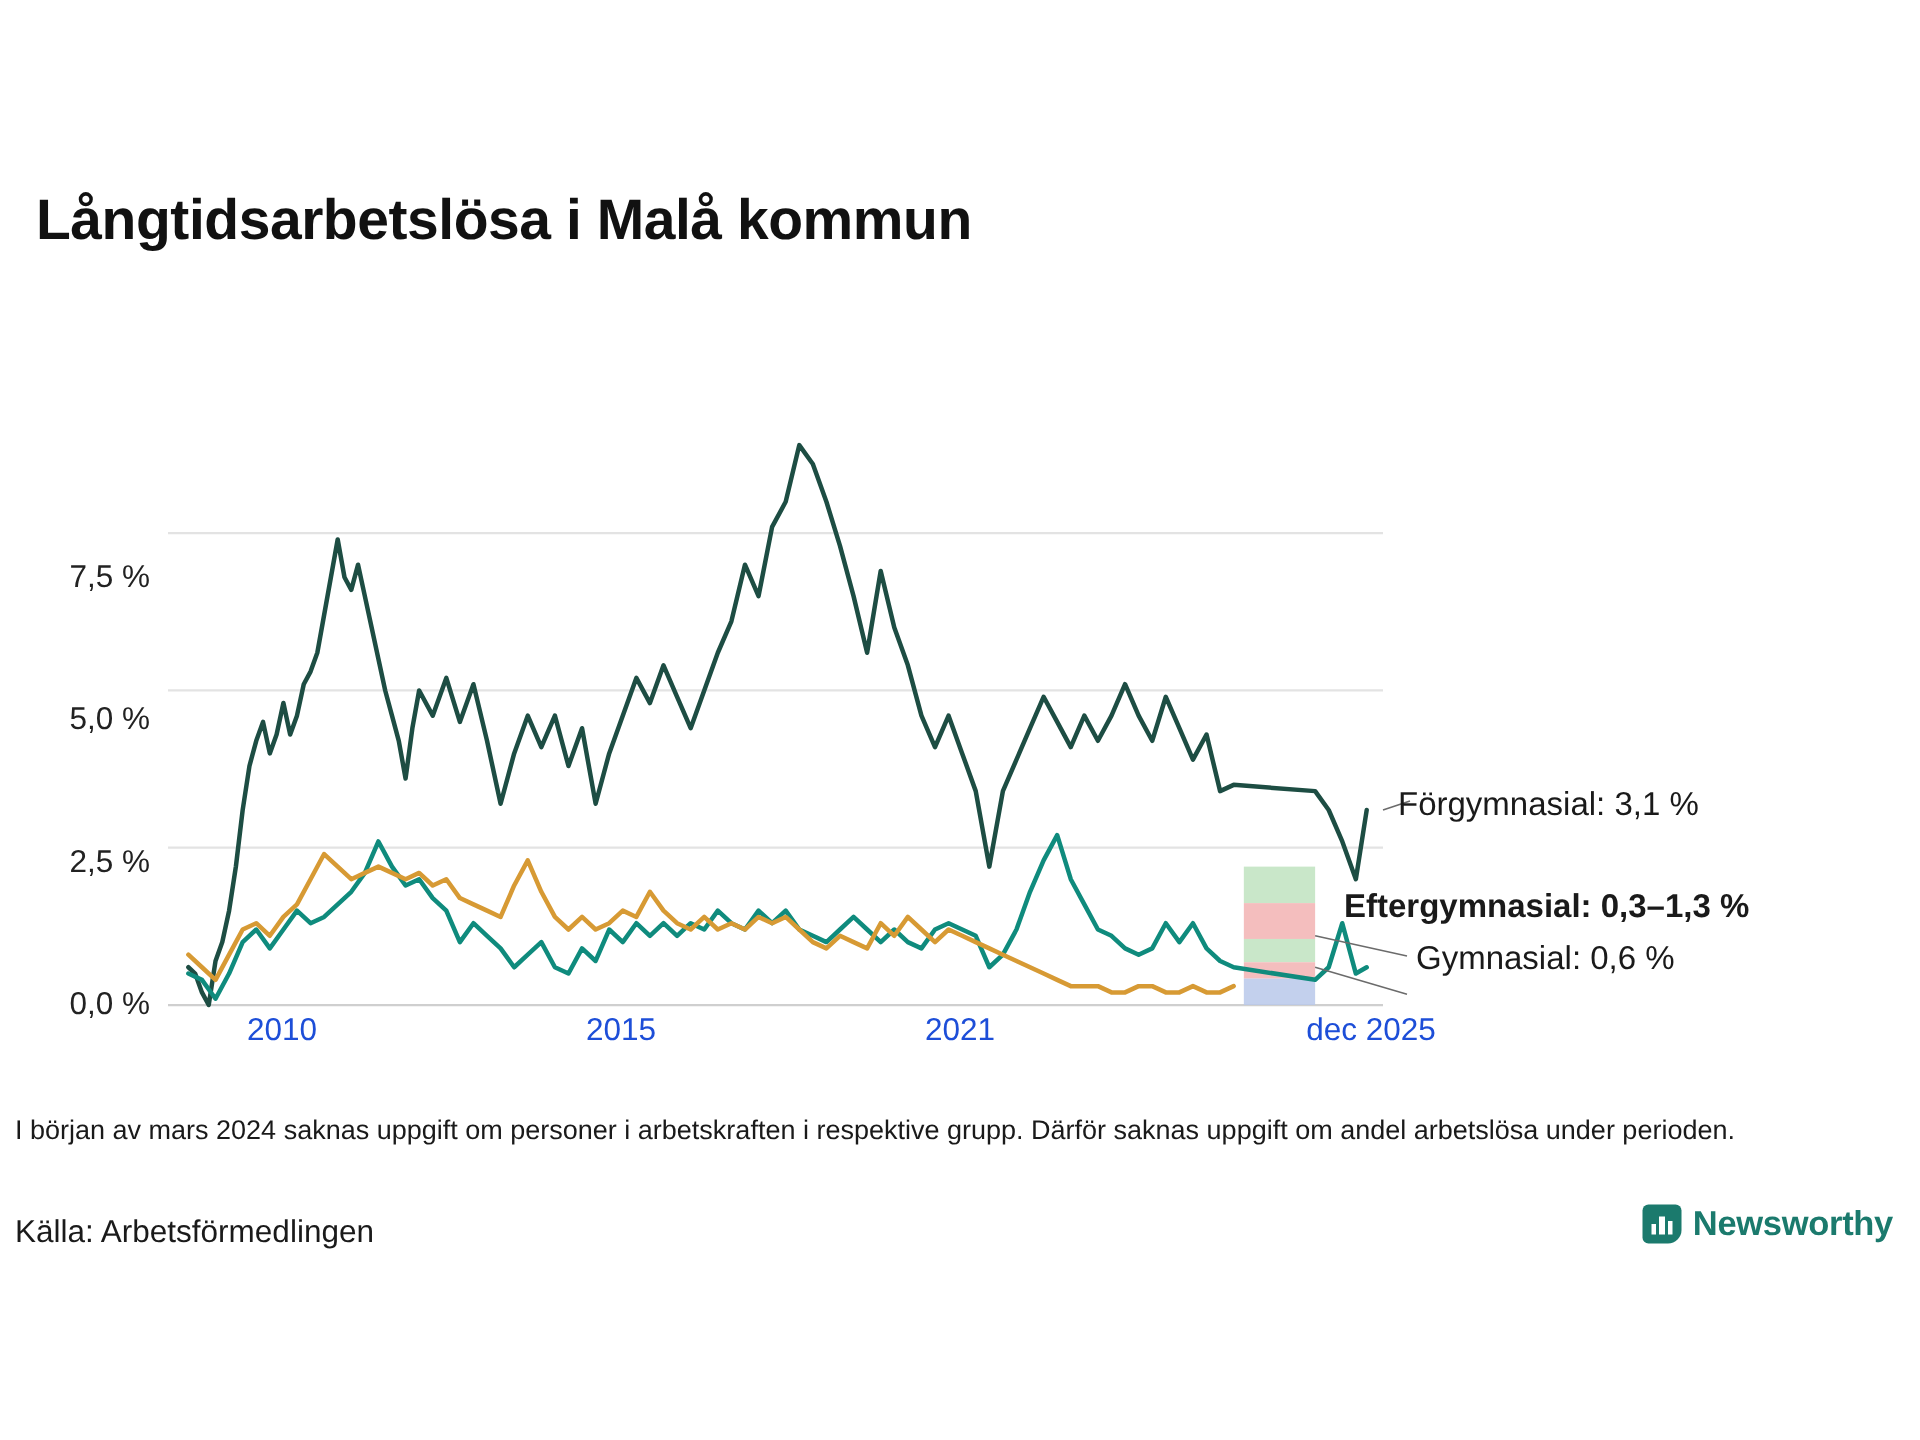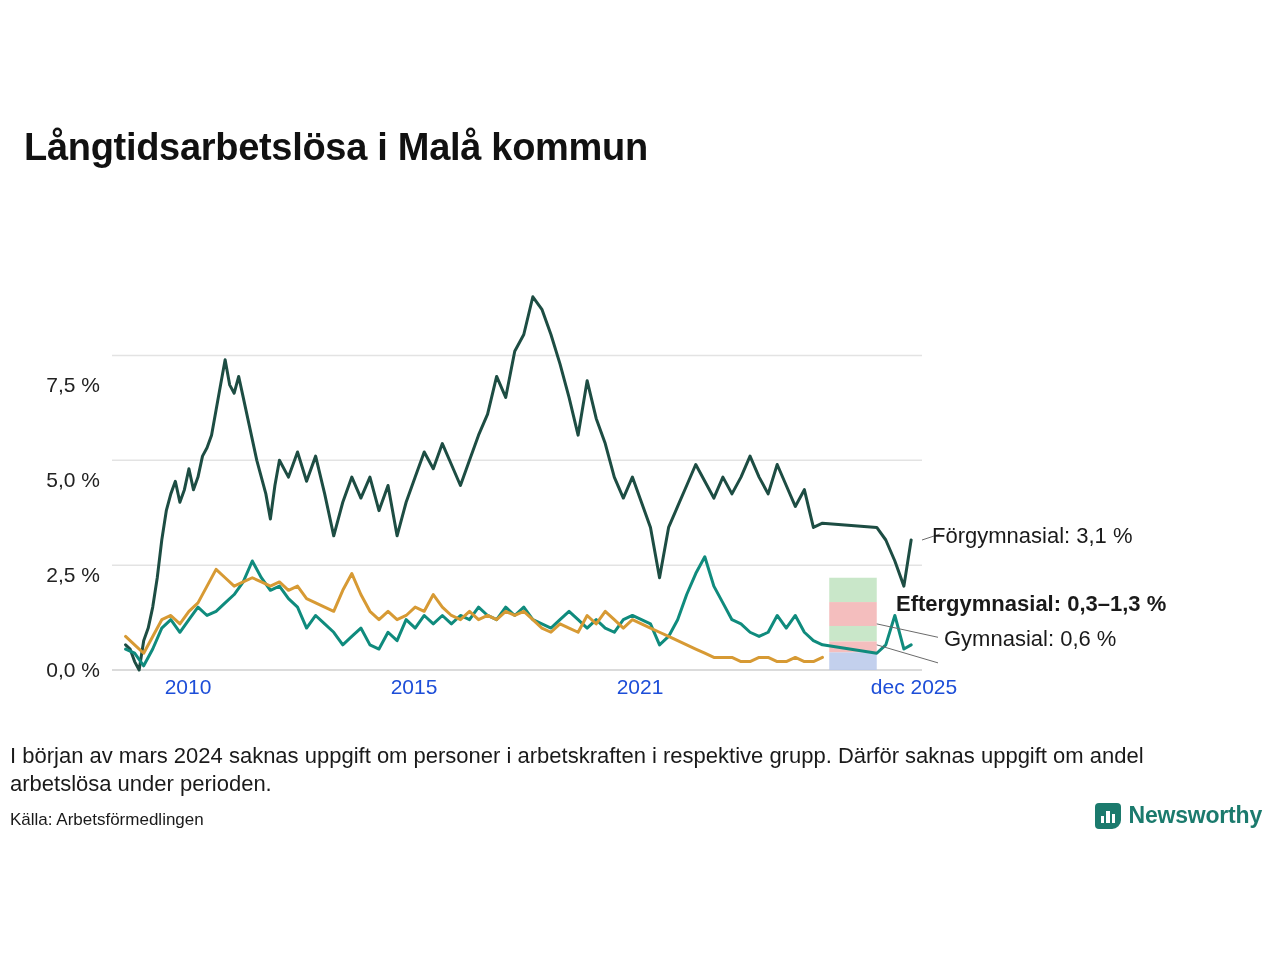--- a/index.html
+++ b/index.html
@@ -87,29 +87,29 @@
     position: absolute;
     font-size: 22px;
     color: #1a1a1a;
     white-space: nowrap;
   }
   .footnote {
     position: absolute;
     left: 10px;
     top: 742px;
     width: 1240px;
-    font-size: 22px;
+    font-size: 18px;
     line-height: 1.28;
     color: #1a1a1a;
   }
   .source {
     position: absolute;
     left: 10px;
     top: 810px;
-    font-size: 17px;
+    font-size: 21px;
     color: #1a1a1a;
   }
   .logo {
     position: absolute;
     right: 18px;
     top: 802px;
     display: flex;
     align-items: center;
     gap: 8px;
   }

